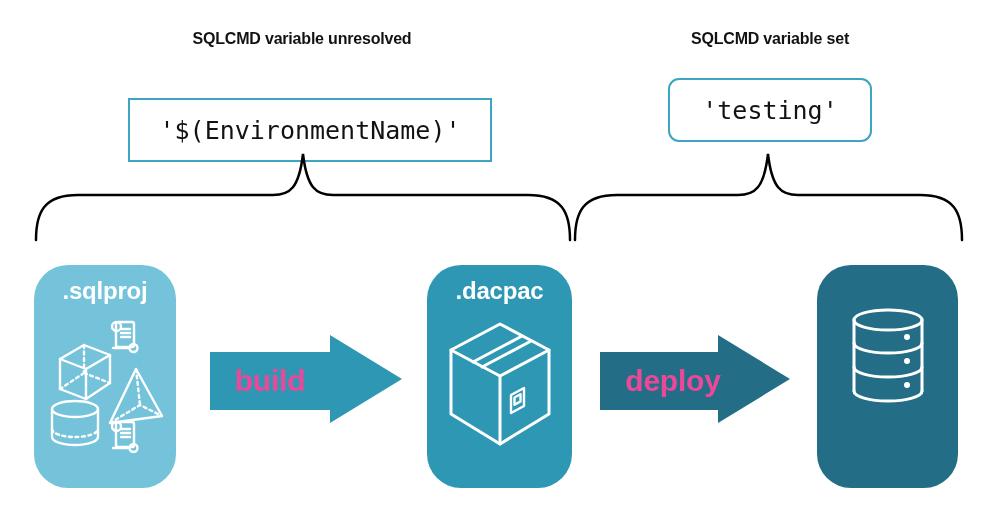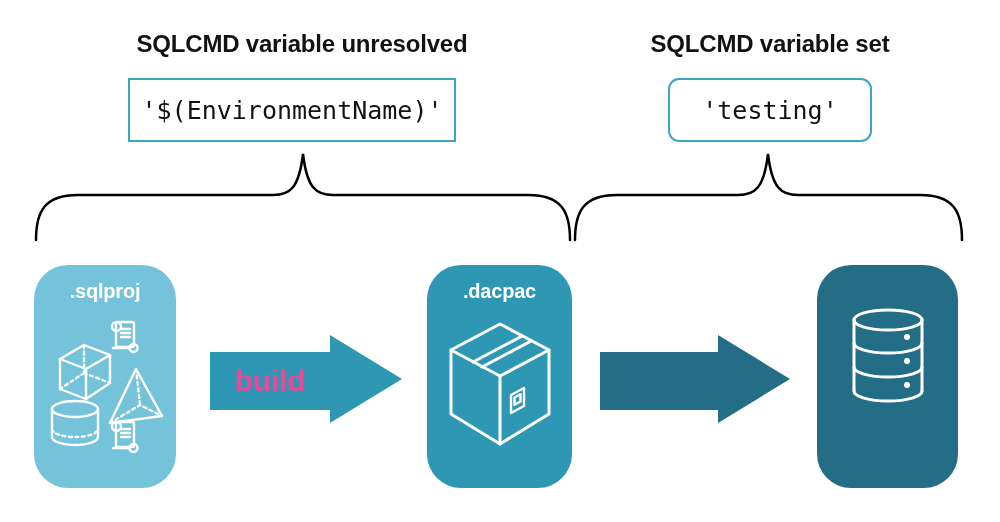--- a/index.html
+++ b/index.html
@@ -1,49 +1,49 @@
 <!DOCTYPE html>
 <html><head>
 <meta charset="utf-8">
 <style>
   html,body{margin:0;padding:0;background:#fff;}
   #canvas{
     position:relative;width:1000px;height:522px;background:#ffffff;
     font-family:"Liberation Sans", sans-serif;overflow:hidden;
   }
   .heading{
-    position:absolute;top:30px;font-size:24px;font-weight:bold;color:#121212;
+    position:absolute;top:30px;font-size:16px;font-weight:bold;color:#121212;
     text-align:center;letter-spacing:-0.2px;white-space:nowrap;
   }
   #heading-left{left:52px;width:500px;}
   #heading-right{left:570px;width:400px;}
   .codebox{
     position:absolute;top:78px;height:64px;box-sizing:border-box;
     border:2px solid #3DA5C1;background:#ffffff;
     display:flex;align-items:center;justify-content:center;
   }
-  #codebox-left{left:128px;width:328px;}
+  #codebox-left{left:128px;width:364px;margin-top:20px;}
   #codebox-right{left:668px;width:204px;border-radius:11px;}
   .codebox code{
     font-family:"DejaVu Sans Mono","Liberation Mono",monospace;
     font-size:25px;color:#121212;white-space:pre;
   }
   .brace{position:absolute;top:150px;}
   #brace-left{left:30px;}
   #brace-right{left:571px;}
   .card{
     position:absolute;top:265px;height:223px;border-radius:34px;
     display:flex;flex-direction:column;align-items:center;padding-top:12px;
     box-sizing:border-box;
   }
   #card-sqlproj{left:34px;width:142px;}
   #card-dacpac{left:427px;width:145px;}
   #card-database{left:817px;width:141px;}
   .card-label{
-    font-size:20px;font-weight:bold;color:#ffffff;line-height:28px;
+    font-size:24px;font-weight:bold;color:#ffffff;line-height:28px;
     letter-spacing:-0.2px;white-space:nowrap;
   }
   .card-icon{display:block;}
   #icon-sqlproj{margin-top:14px;}
   #icon-dacpac{margin-top:16px;}
   #icon-database{margin-top:30px;}
   .arrow-svg{position:absolute;top:333px;}
   #arrow-build{left:208px;}
   #arrow-deploy{left:596px;}
   .arrow-label{
@@ -126,20 +126,21 @@
           <path d="M66,74 L79,67 L79,85 L66,92 Z"></path>
           <path d="M69.5,76.5 L75.5,73.2 L75.5,80.5 L69.5,83.8 Z"></path>
         </g>
       </g>
     </svg>
   </div>
 
   <svg class="arrow-svg" id="arrow-deploy" width="196" height="94" viewBox="0 0 196 94">
     <polygon points="4,19 122,19 122,2 194,46 122,90 122,77 4,77" fill="#236E86"></polygon>
   </svg>
+  <div class="arrow-label" id="label-deploy">deploy</div>
 
   <div class="card" id="card-database" style="background-color: rgb(35, 110, 134);">
     <svg class="card-icon" id="icon-database" width="76" height="98" viewBox="0 0 76 98">
       <g class="icon-stroke" stroke-width="3">
         <ellipse cx="38" cy="13" rx="34" ry="10"></ellipse>
         <path d="M4,13 L4,84 M72,13 L72,84"></path>
         <path d="M4,84 A34,10 0 0 0 72,84"></path>
         <path d="M4,36 A34,10 0 0 0 72,36"></path>
         <path d="M4,60 A34,10 0 0 0 72,60"></path>
       </g>

